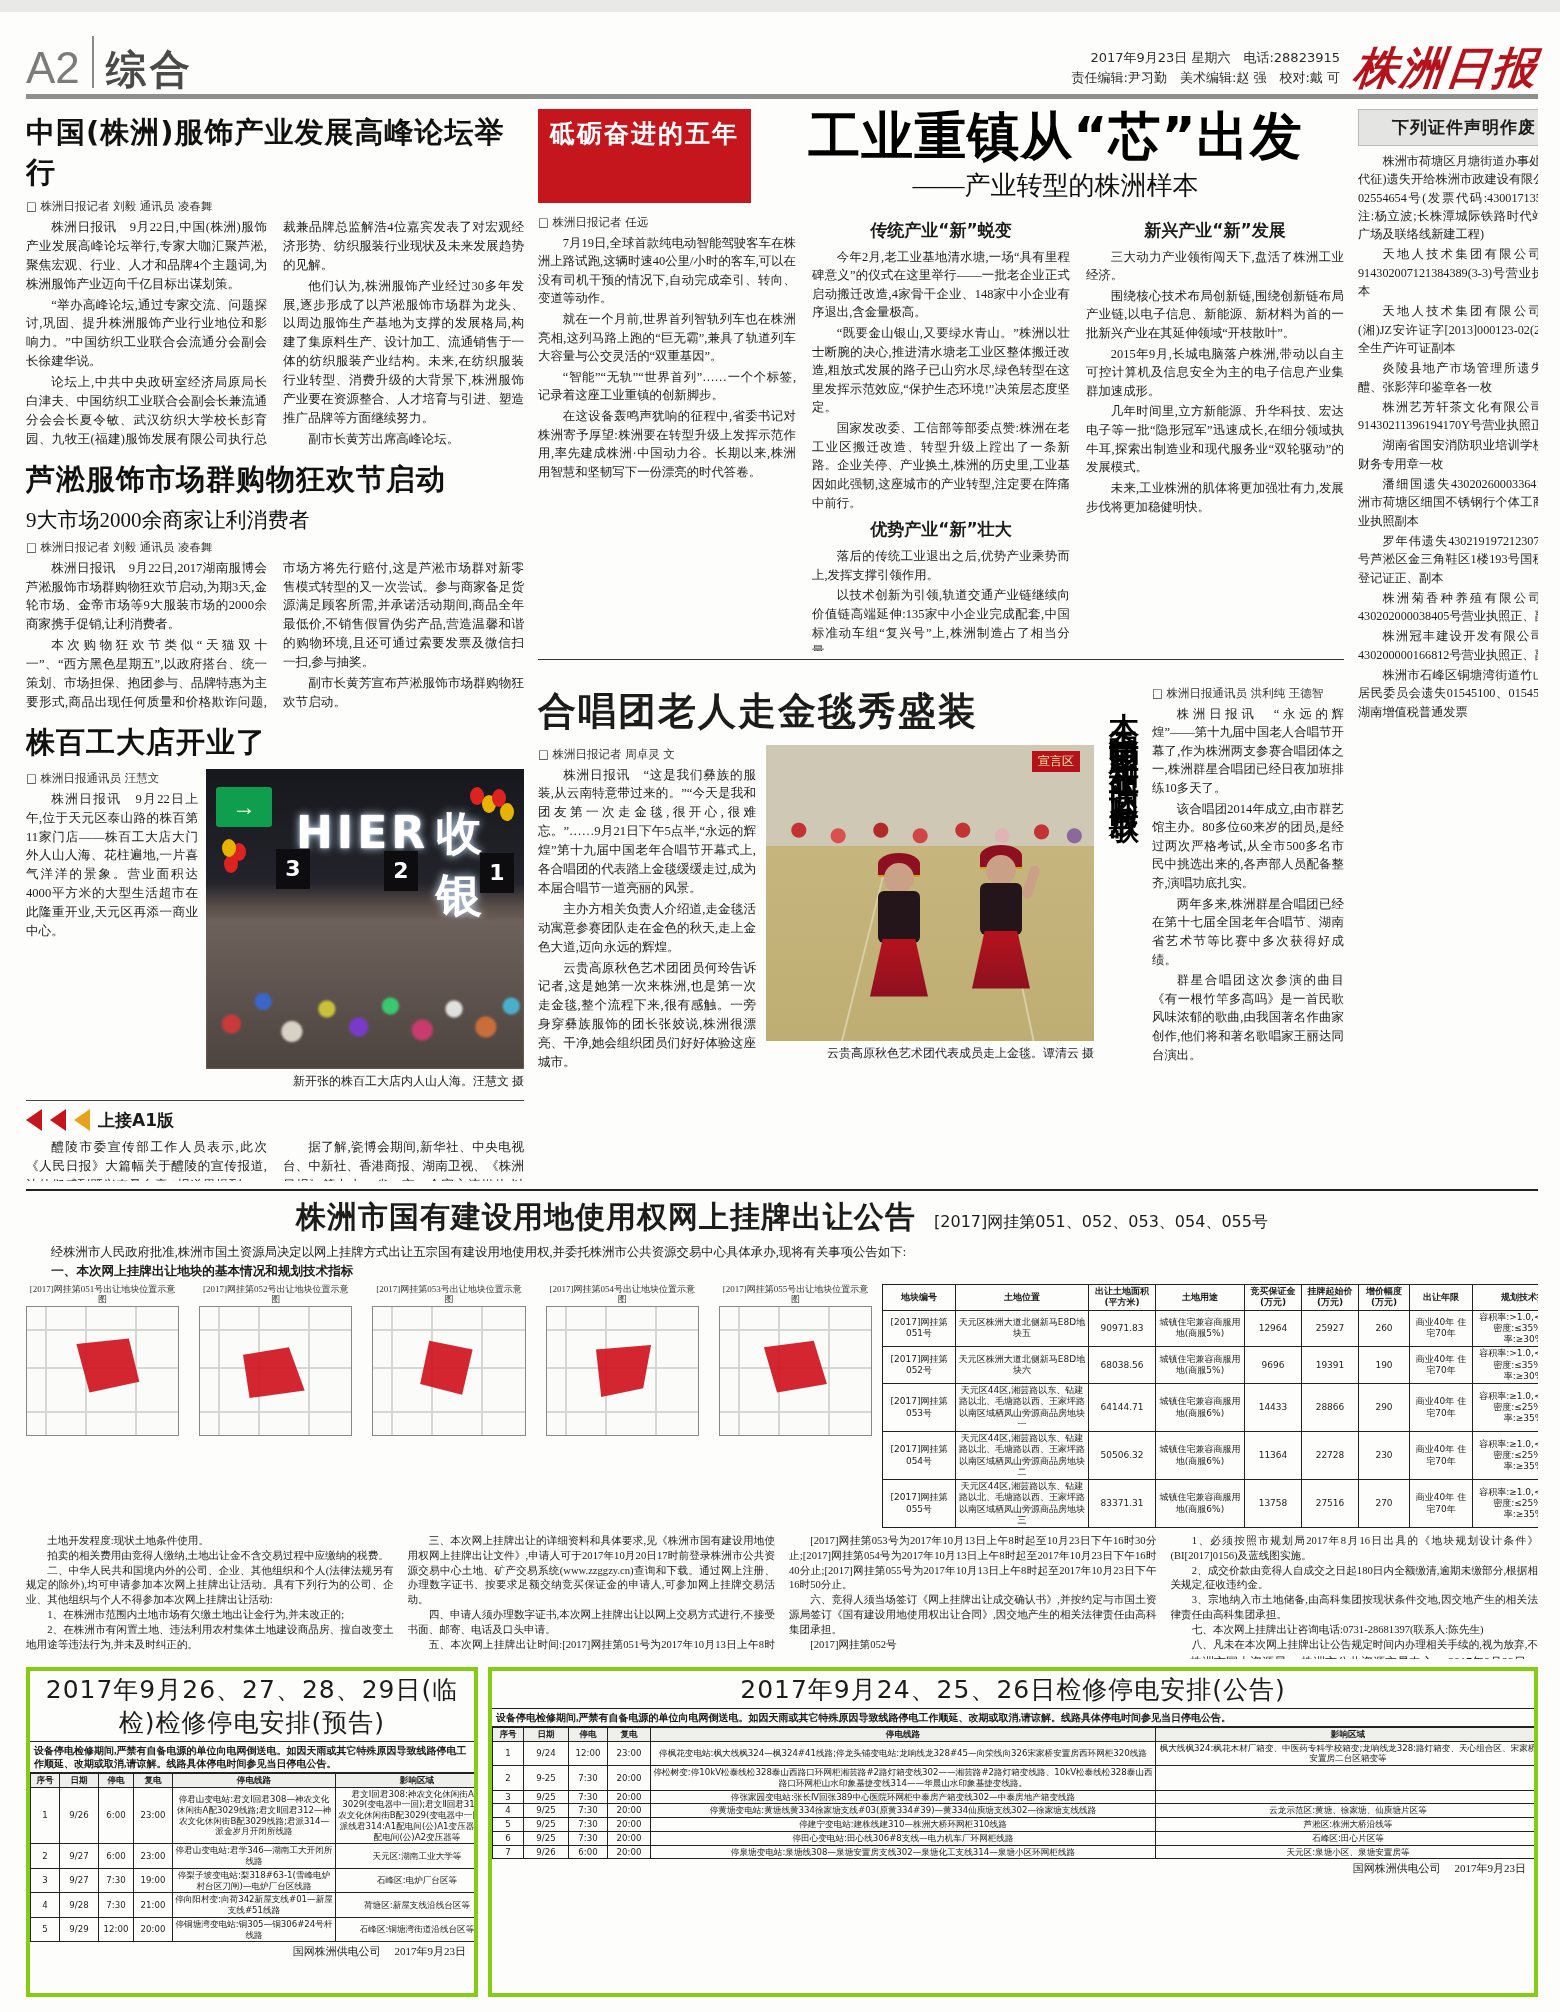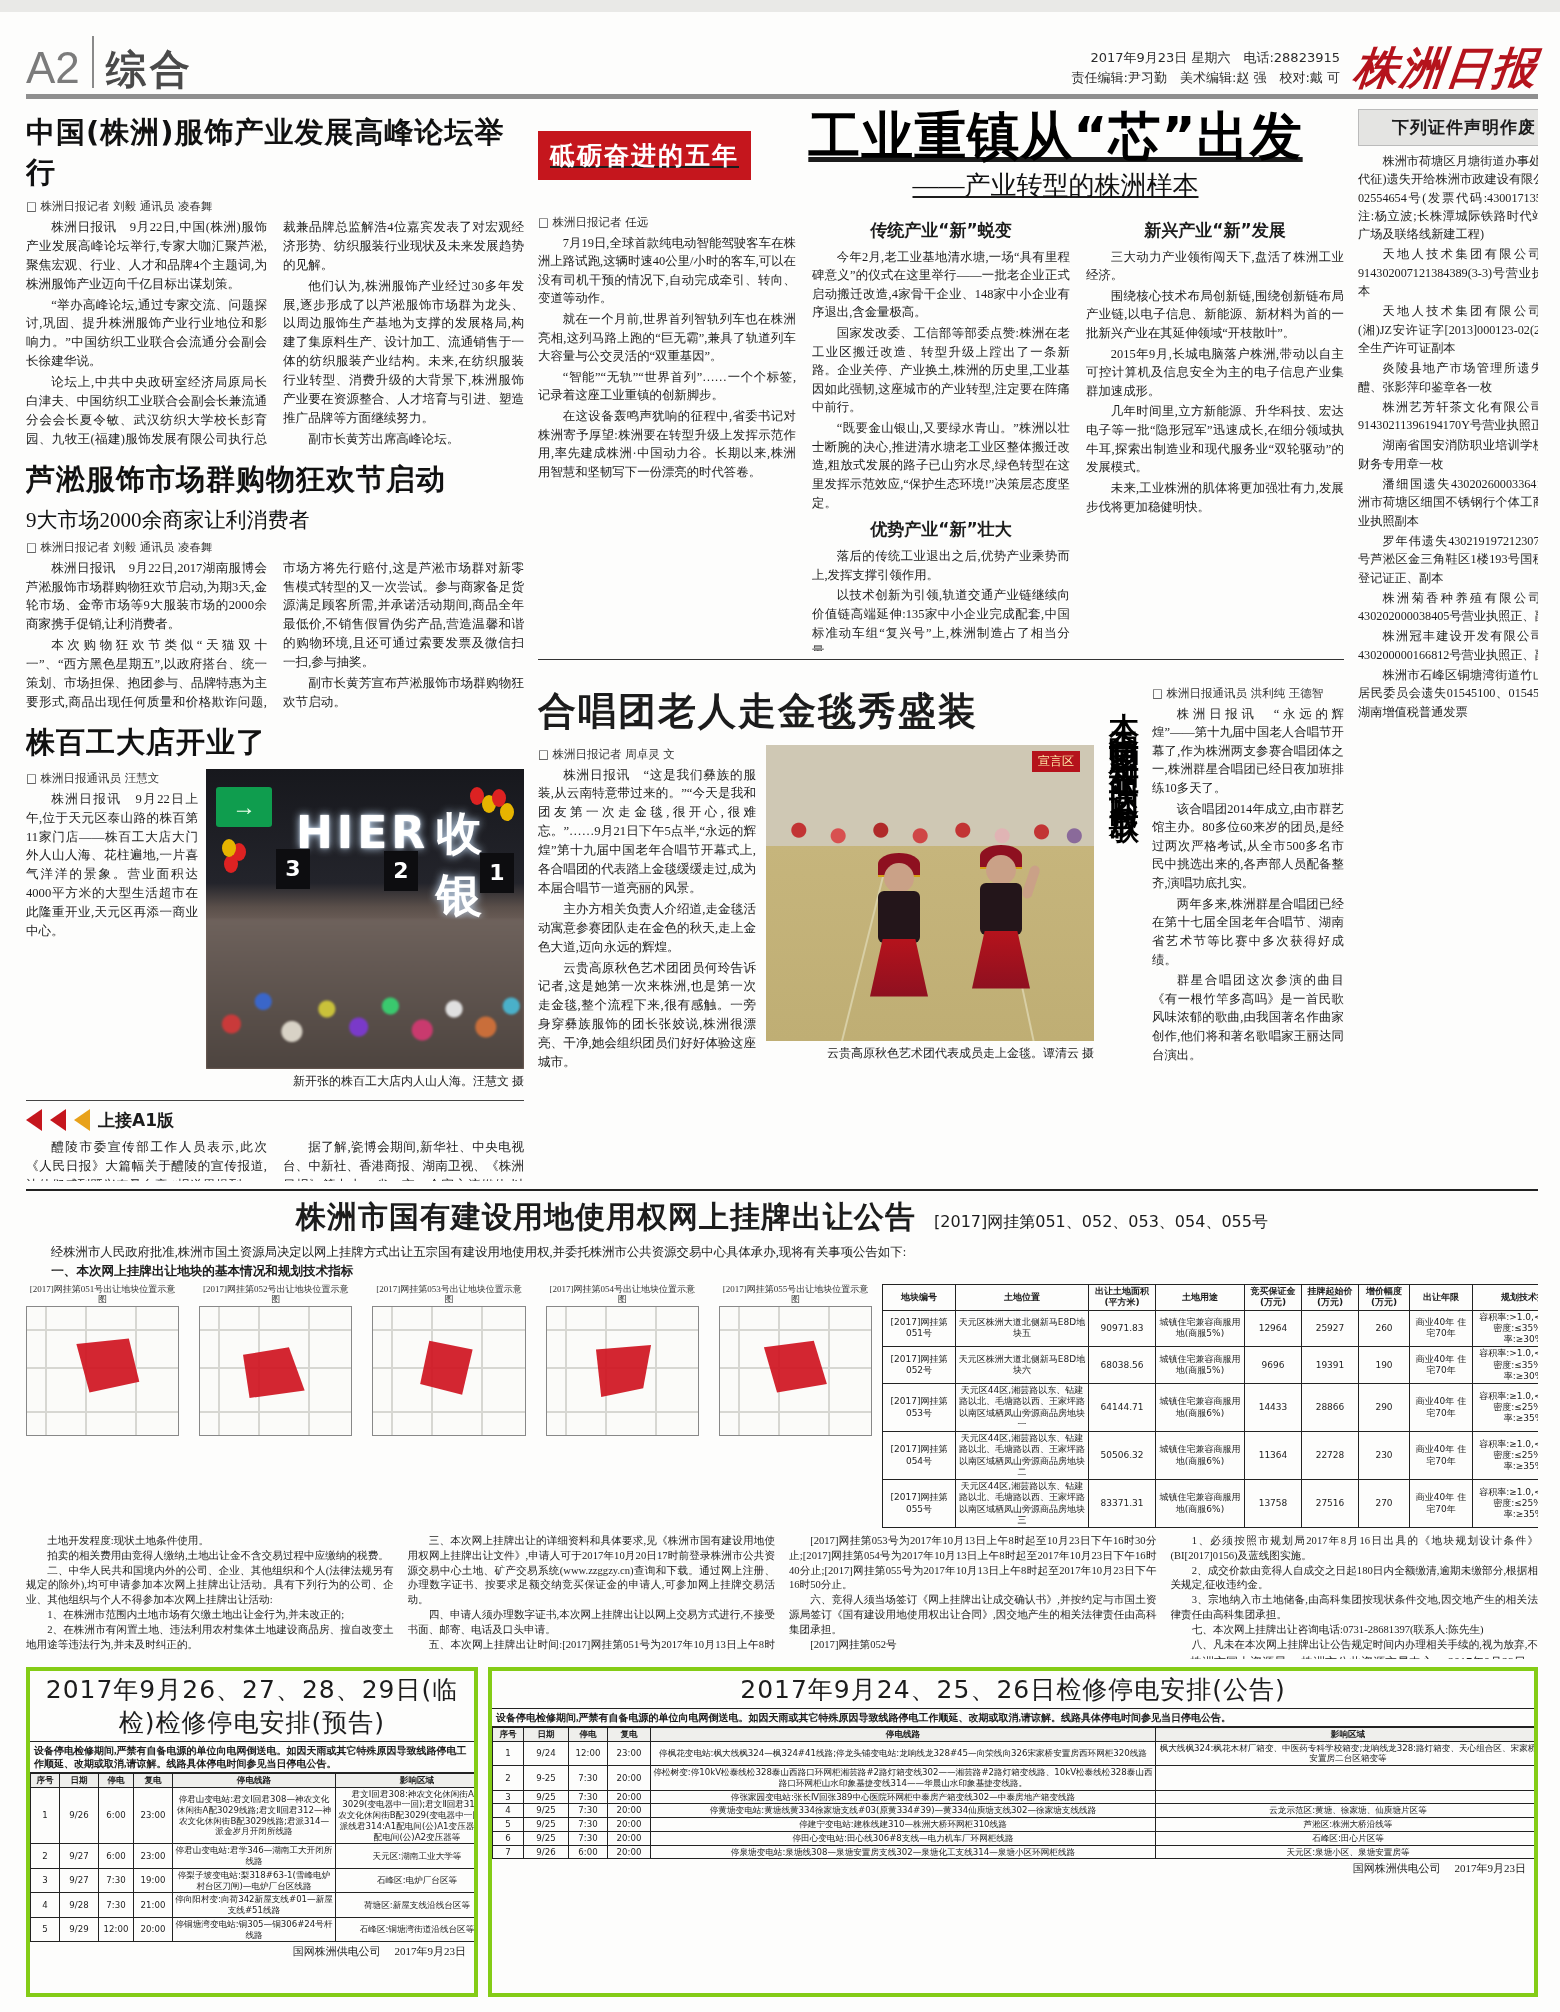--- a/index.html
+++ b/index.html
@@ -52,21 +52,21 @@
         linear-gradient(180deg,#6e625c,#4d443f);
       filter:blur(1px);}
   .photo-caption{font-size:12px;text-align:right;margin-top:4px;color:#222;}
   
   .cont-head{display:flex;align-items:center;gap:8px;margin:6px 0;}
   .chev{width:0;height:0;border-top:11px solid transparent;border-bottom:11px solid transparent;}
   .chev.red{border-right:16px solid #c5161d;}
   .chev.org{border-right:16px solid #e8a11a;}
   .cont-label{font-family:"DejaVu Sans",sans-serif;font-weight:bold;font-size:17px;}
   
-  .lead-head{display:flex;align-items:center;gap:16px;text-decoration:underline;}
+  .lead-head{display:flex;gap:16px;}
   .badge{background:#c5161d;color:#fff;font-family:"DejaVu Sans",sans-serif;font-weight:bold;font-size:25px;padding:8px 12px;letter-spacing:2px;flex:none;}
   .lead-titles{flex:1;text-align:center;}
   .lead-titles h1{margin:0;font-family:"DejaVu Sans",sans-serif;font-weight:bold;font-size:52px;letter-spacing:1px;line-height:1.05;color:#000;}
   .lead-sub{font-size:26px;margin-top:4px;color:#111;}
   .lead-cols{display:flex;gap:16px;margin-top:10px;height:438px;overflow:hidden;}
   .lead-col{flex:1;overflow:hidden;}
   .sec-head{text-align:center;font-family:"DejaVu Sans",sans-serif;font-weight:bold;font-size:17px;margin:6px 0;}
   .lead-col .para{font-size:12.4px;}
   
   .chorus-wrap{border-top:1.5px solid #333;margin-top:8px;padding-top:24px;display:flex;gap:12px;height:438px;overflow:hidden;}
@@ -236,22 +236,22 @@
                 <p class="para">7月19日,全球首款纯电动智能驾驶客车在株洲上路试跑,这辆时速40公里/小时的客车,可以在没有司机干预的情况下,自动完成牵引、转向、变道等动作。</p>
                 <p class="para">就在一个月前,世界首列智轨列车也在株洲亮相,这列马路上跑的“巨无霸”,兼具了轨道列车大容量与公交灵活的“双重基因”。</p>
                 <p class="para">“智能”“无轨”“世界首列”……一个个标签,记录着这座工业重镇的创新脚步。</p>
                 <p class="para">在这设备轰鸣声犹响的征程中,省委书记对株洲寄予厚望:株洲要在转型升级上发挥示范作用,率先建成株洲·中国动力谷。长期以来,株洲用智慧和坚韧写下一份漂亮的时代答卷。</p>
               </div>
           </div>
           <div class="lead-col">
             <div class="sec-head">传统产业“新”蜕变</div>
             <div>
                 <p class="para">今年2月,老工业基地清水塘,一场“具有里程碑意义”的仪式在这里举行——一批老企业正式启动搬迁改造,4家骨干企业、148家中小企业有序退出,含金量极高。</p>
+                <p class="para">“既要金山银山,又要绿水青山。”株洲以壮士断腕的决心,推进清水塘老工业区整体搬迁改造,粗放式发展的路子已山穷水尽,绿色转型在这里发挥示范效应,“保护生态环境!”决策层态度坚定。</p>
                 <p class="para">国家发改委、工信部等部委点赞:株洲在老工业区搬迁改造、转型升级上蹚出了一条新路。企业关停、产业换土,株洲的历史里,工业基因如此强韧,这座城市的产业转型,注定要在阵痛中前行。</p>
-                <p class="para">“既要金山银山,又要绿水青山。”株洲以壮士断腕的决心,推进清水塘老工业区整体搬迁改造,粗放式发展的路子已山穷水尽,绿色转型在这里发挥示范效应,“保护生态环境!”决策层态度坚定。</p>
               </div>
             <div class="sec-head">优势产业“新”壮大</div>
             <div>
                 <p class="para">落后的传统工业退出之后,优势产业乘势而上,发挥支撑引领作用。</p>
                 <p class="para">以技术创新为引领,轨道交通产业链继续向价值链高端延伸:135家中小企业完成配套,中国标准动车组“复兴号”上,株洲制造占了相当分量。</p>
               </div>
           </div>
           <div class="lead-col">
             <div class="sec-head">新兴产业“新”发展</div>
             <div>

